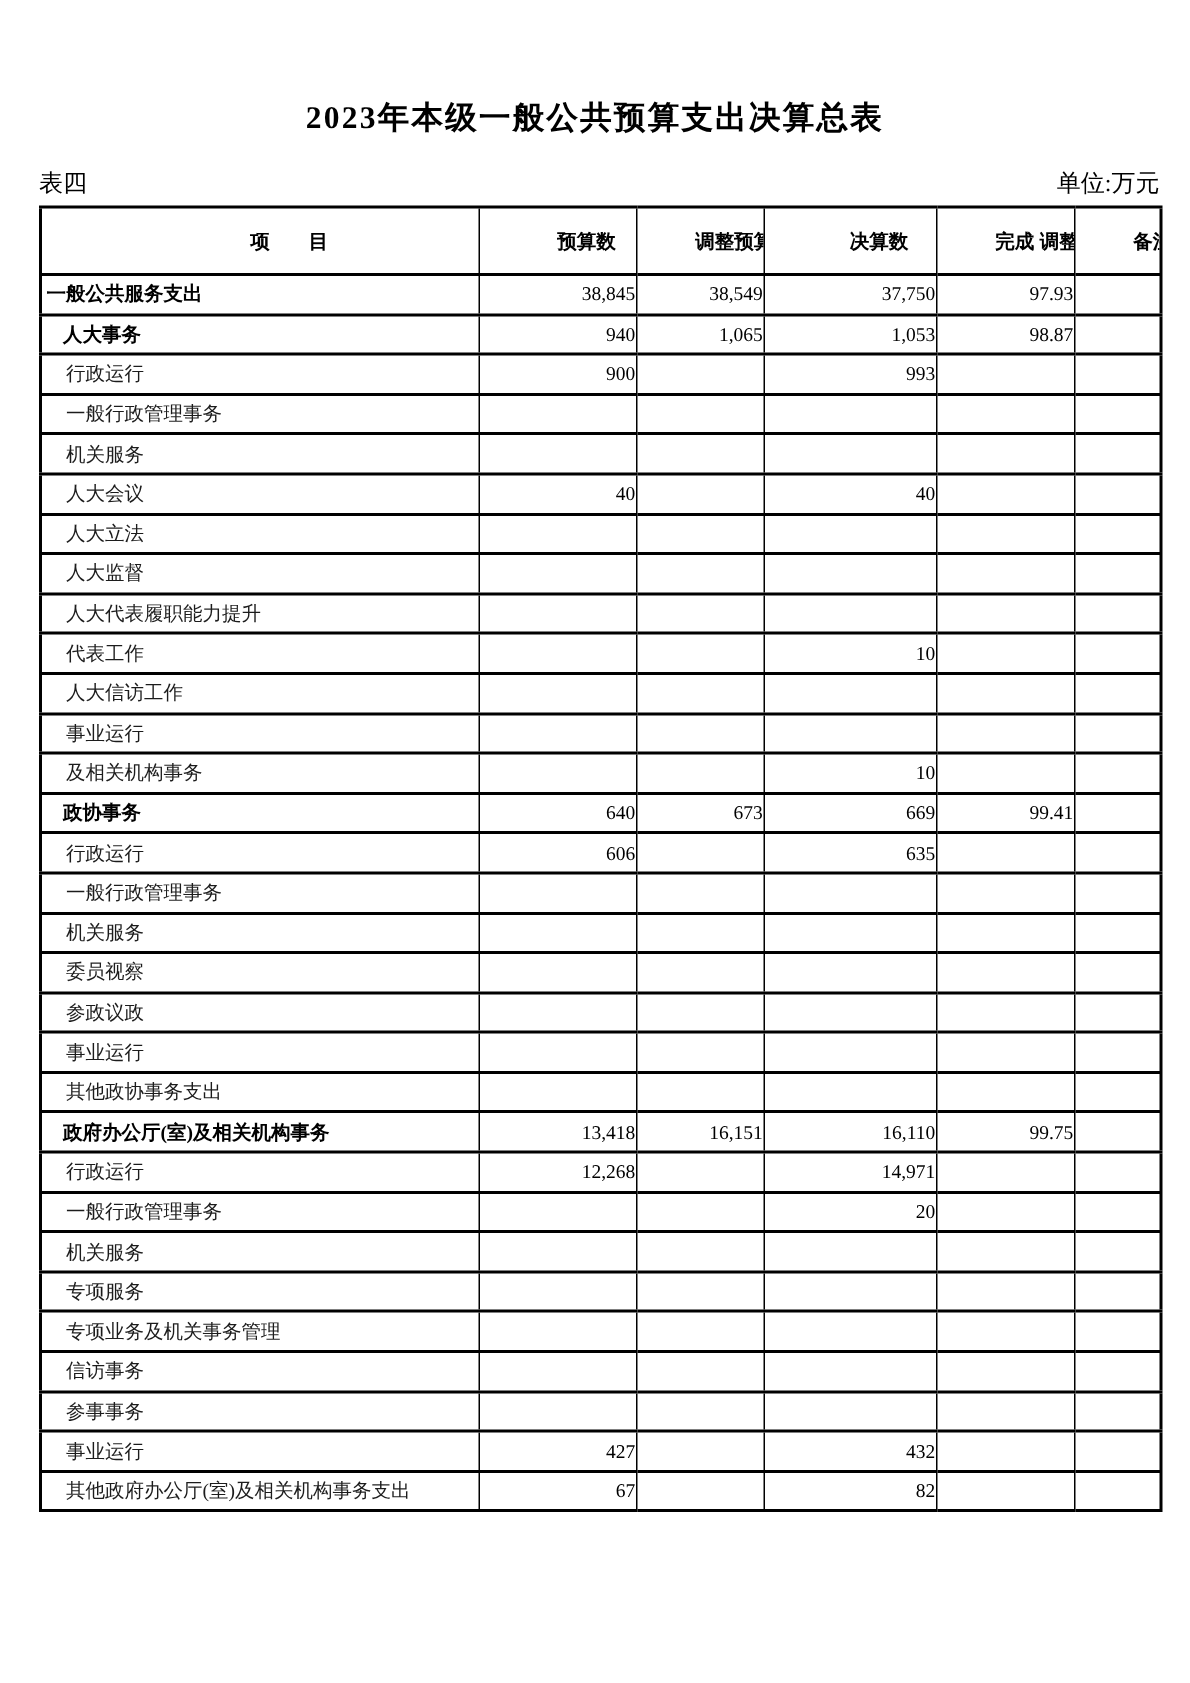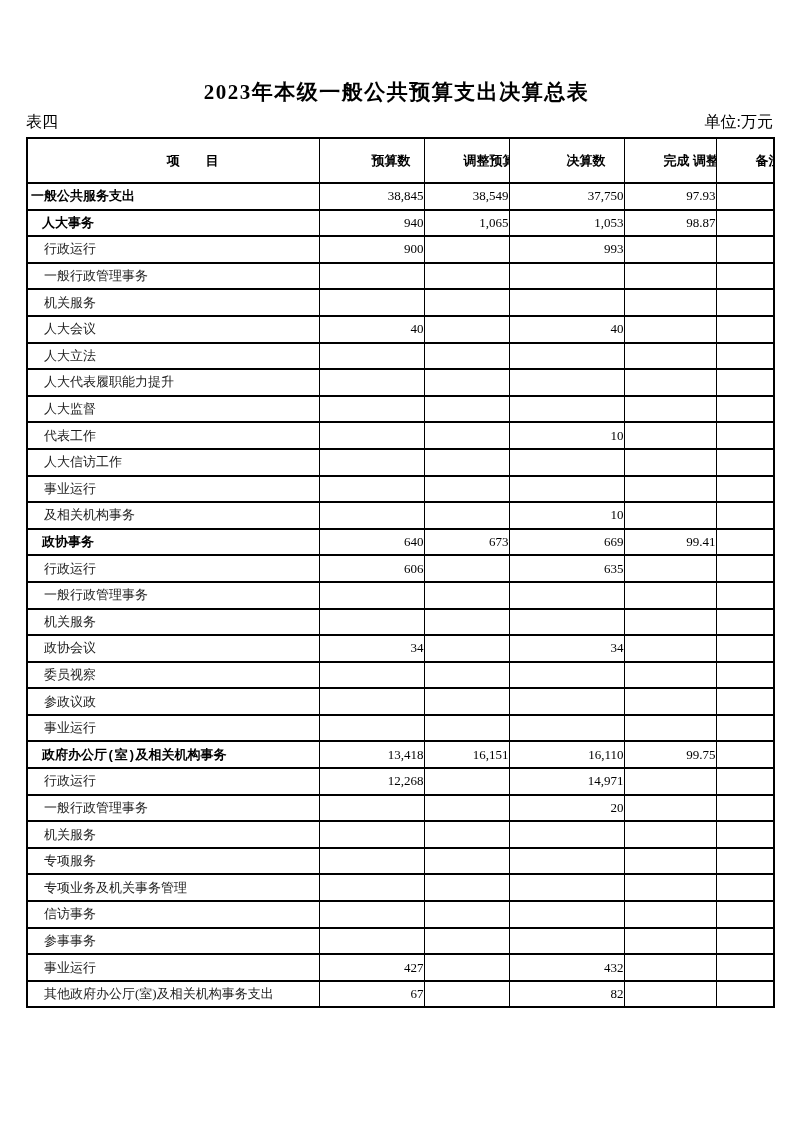--- a/index.html
+++ b/index.html
@@ -11,21 +11,21 @@
     position: relative;
     width: 793px;
     height: 1122px;
     background: #ffffff;
     overflow: hidden;
     font-family: "Liberation Serif", serif;
     color: #000000;
   }
   .doc-title {
     position: absolute;
-    top: 78px;
+    top: 64px;
     left: 0;
     width: 793px;
     text-align: center;
     font-family: "Liberation Serif", serif;
     font-size: 21px;
     font-weight: bold;
     letter-spacing: 1.5px;
     color: #000000;
   }
   .meta-row {
@@ -78,21 +78,21 @@
     font-size: 12.5px;
     text-align: left;
     color: #1c1c1c;
   }
   td.c-num {
     font-family: "Liberation Serif", serif;
     text-align: right;
     padding-right: 6px;
   }
   tr.section td.c-item {
-    font-family: Liberation Mono, monospace;
+    font-family: Liberation Serif, serif;
     font-weight: bold;
     font-size: 13px;
     color: #000000;
   }
   tr.lvl0 td.c-item { padding-left: 3px; }
   tr.lvl1 td.c-item { padding-left: 14px; }
   tr.lvl2 td.c-item { padding-left: 16px; }
 </style>
 </head>
 <body>
@@ -177,29 +177,29 @@
         </tr>
         <tr class="lvl2">
           <td class="c-item">人大立法</td>
           <td class="c-num"></td>
           <td class="c-num"></td>
           <td class="c-num"></td>
           <td class="c-num"></td>
           <td class="c-remark"></td>
         </tr>
         <tr class="lvl2">
+          <td class="c-item">人大监督</td>
+          <td class="c-num"></td>
+          <td class="c-num"></td>
+          <td class="c-num"></td>
+          <td class="c-num"></td>
+          <td class="c-remark"></td>
+        </tr>
+        <tr class="lvl2">
           <td class="c-item">人大代表履职能力提升</td>
-          <td class="c-num"></td>
-          <td class="c-num"></td>
-          <td class="c-num"></td>
-          <td class="c-num"></td>
-          <td class="c-remark"></td>
-        </tr>
-        <tr class="lvl2">
-          <td class="c-item">人大监督</td>
           <td class="c-num"></td>
           <td class="c-num"></td>
           <td class="c-num"></td>
           <td class="c-num"></td>
           <td class="c-remark"></td>
         </tr>
         <tr class="lvl2">
           <td class="c-item">代表工作</td>
           <td class="c-num"></td>
           <td class="c-num"></td>
@@ -257,45 +257,45 @@
         </tr>
         <tr class="lvl2">
           <td class="c-item">机关服务</td>
           <td class="c-num"></td>
           <td class="c-num"></td>
           <td class="c-num"></td>
           <td class="c-num"></td>
           <td class="c-remark"></td>
         </tr>
         <tr class="lvl2">
-          <td class="c-item">政协会议</td>
-          <td class="c-num">34</td>
-          <td class="c-num"></td>
-          <td class="c-num">34</td>
-          <td class="c-num"></td>
-          <td class="c-remark"></td>
-        </tr>
-        <tr class="lvl2">
           <td class="c-item">委员视察</td>
           <td class="c-num"></td>
           <td class="c-num"></td>
           <td class="c-num"></td>
           <td class="c-num"></td>
           <td class="c-remark"></td>
         </tr>
         <tr class="lvl2">
           <td class="c-item">参政议政</td>
           <td class="c-num"></td>
           <td class="c-num"></td>
           <td class="c-num"></td>
           <td class="c-num"></td>
           <td class="c-remark"></td>
         </tr>
         <tr class="lvl2">
           <td class="c-item">事业运行</td>
+          <td class="c-num"></td>
+          <td class="c-num"></td>
+          <td class="c-num"></td>
+          <td class="c-num"></td>
+          <td class="c-remark"></td>
+        </tr>
+        <tr class="lvl2">
+          <td class="c-item">其他政协事务支出</td>
           <td class="c-num"></td>
           <td class="c-num"></td>
           <td class="c-num"></td>
           <td class="c-num"></td>
           <td class="c-remark"></td>
         </tr>
         <tr class="lvl1 section">
           <td class="c-item">政府办公厅(室)及相关机构事务</td>
           <td class="c-num">13,418</td>
           <td class="c-num">16,151</td>

